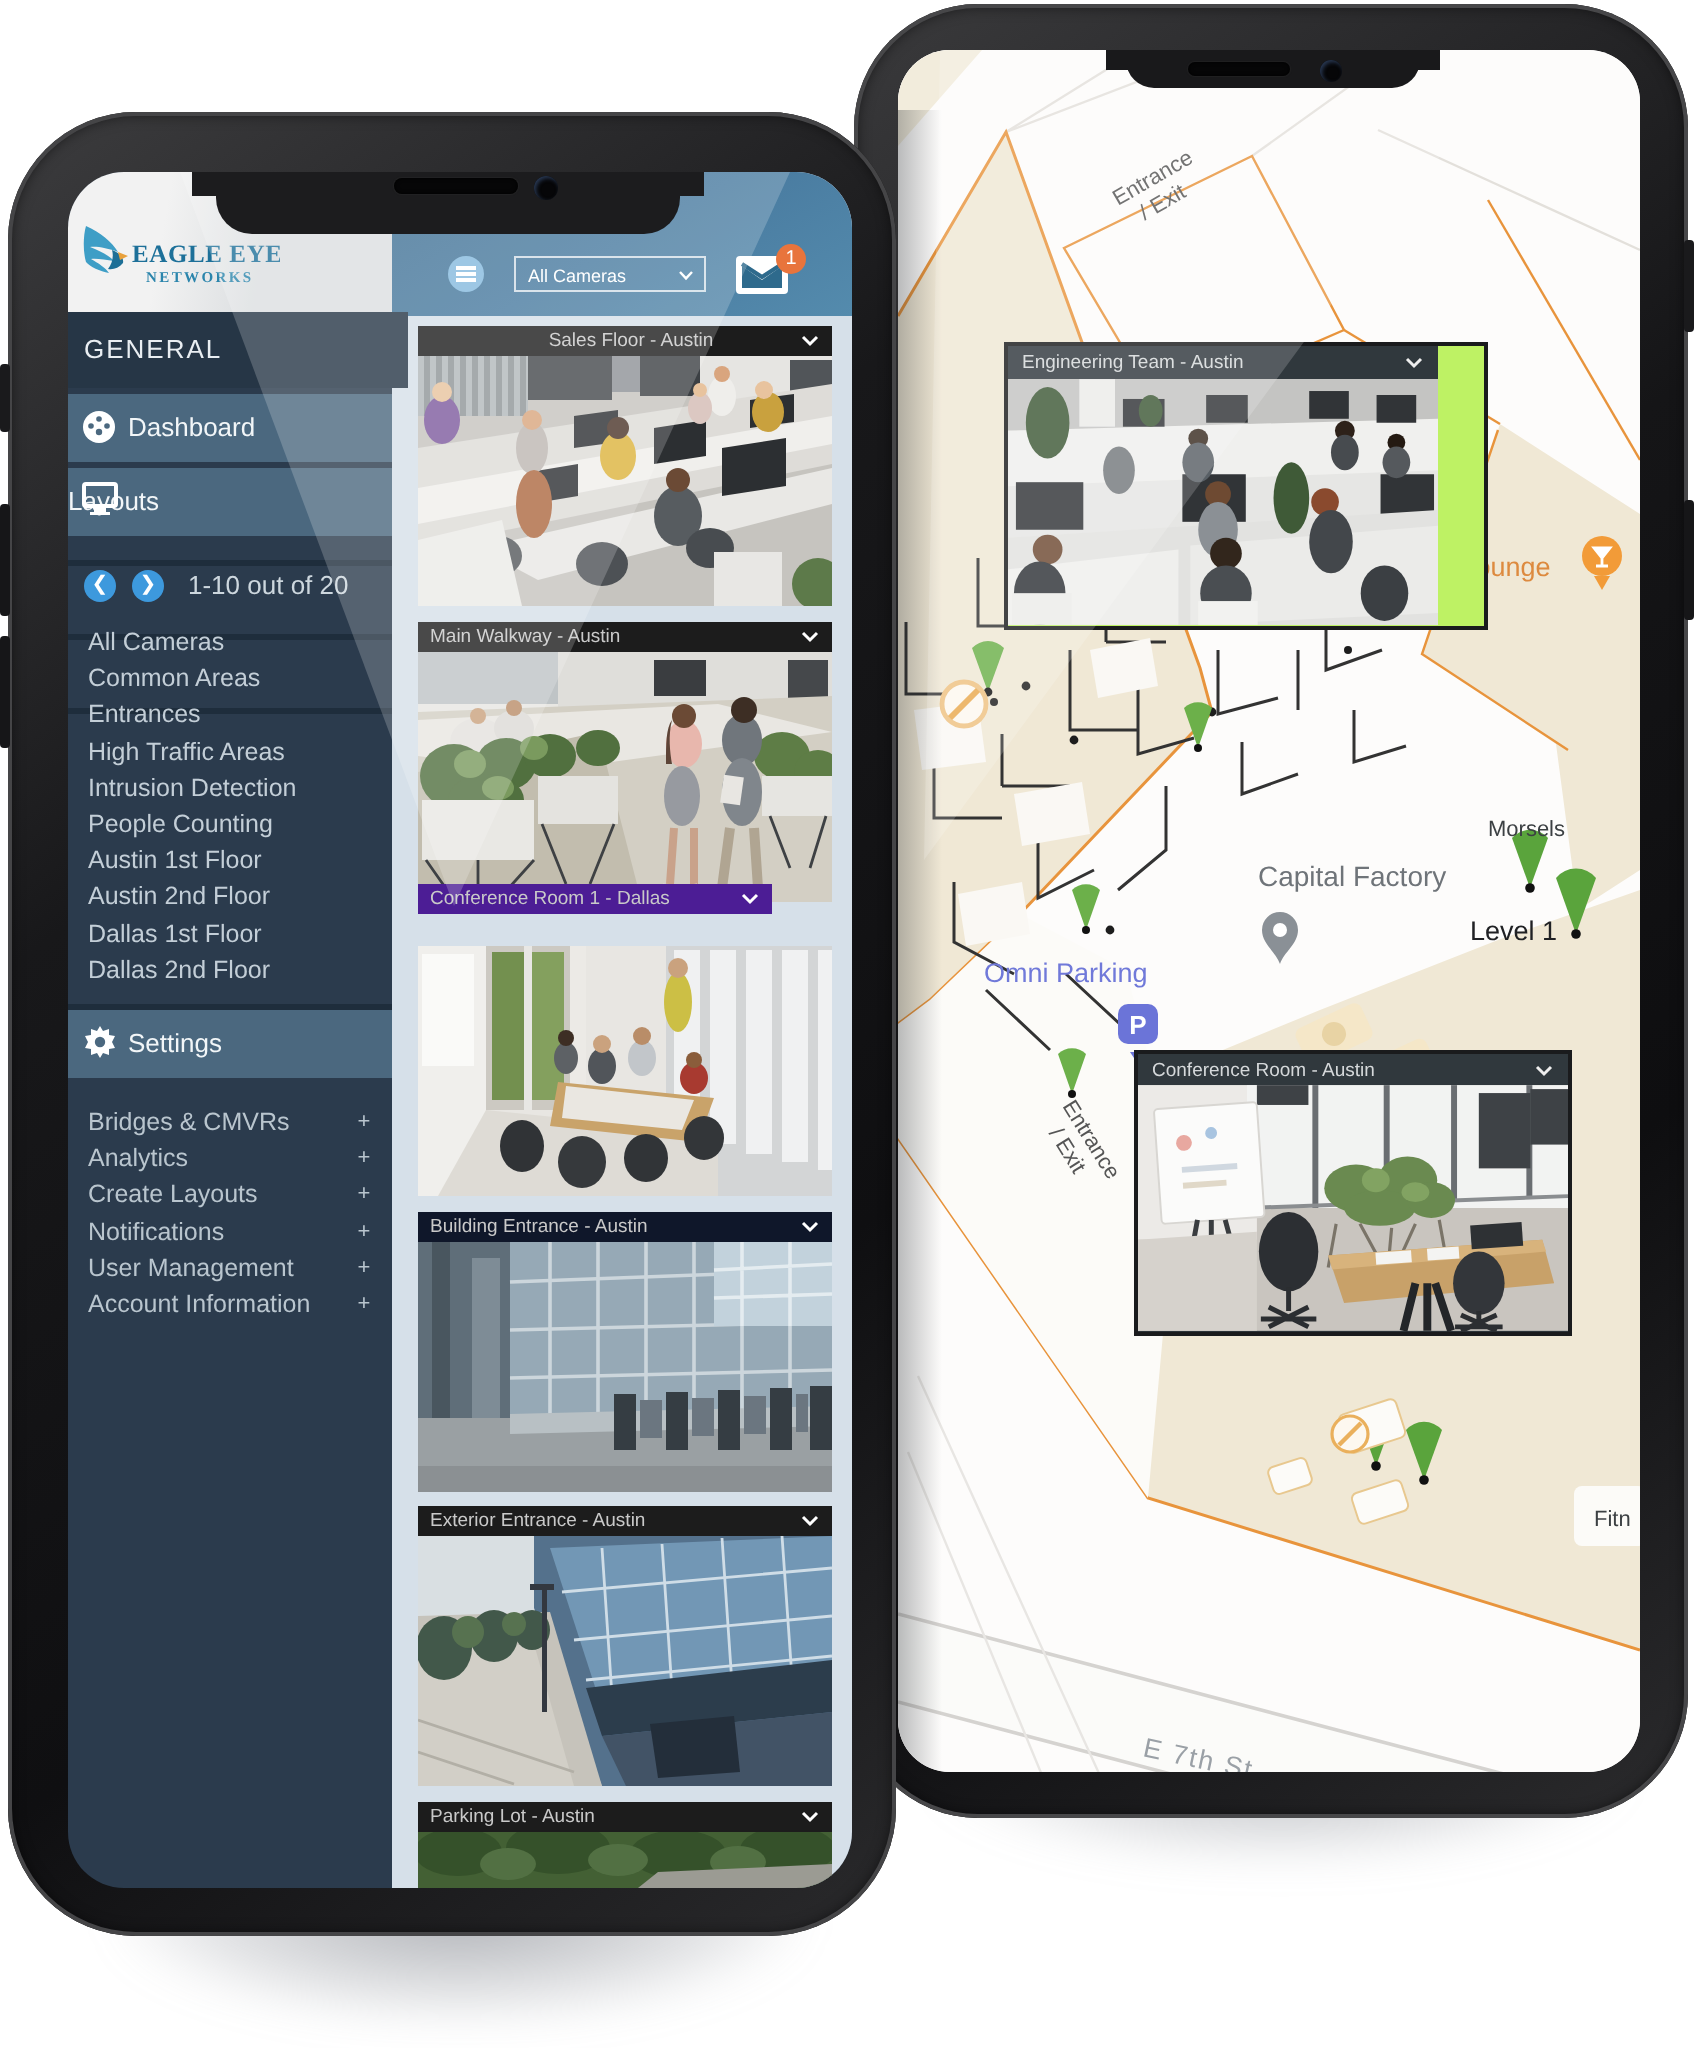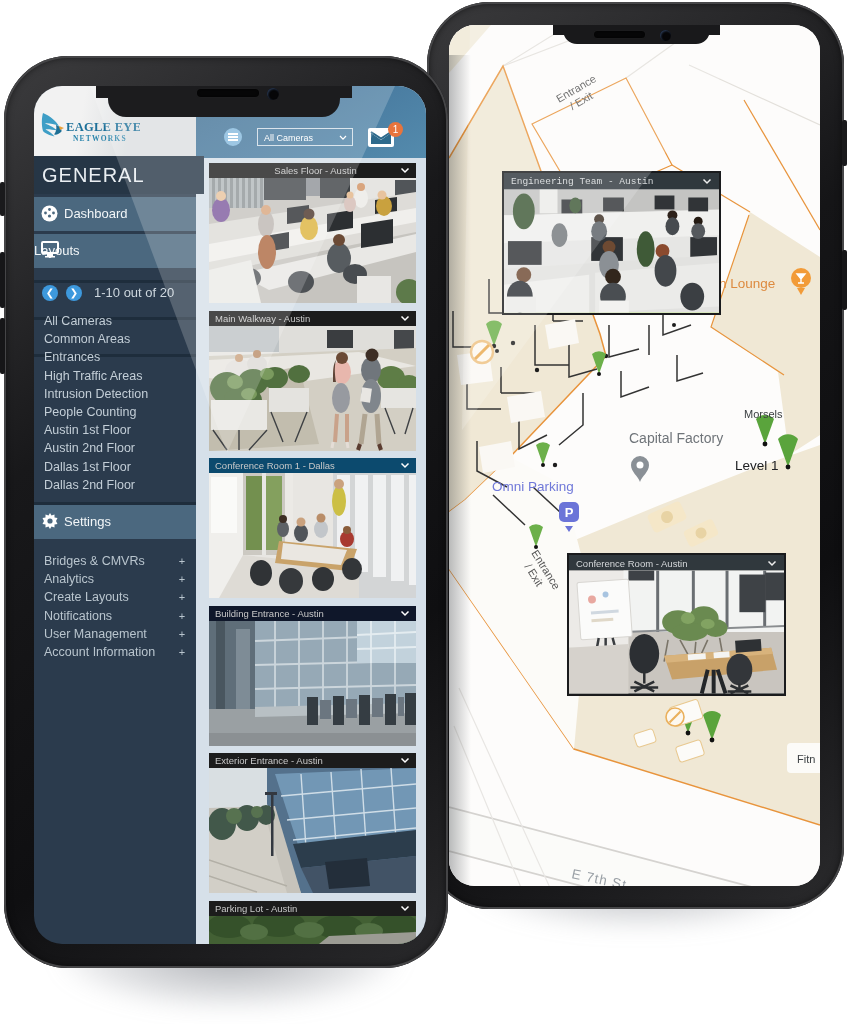--- a/index.html
+++ b/index.html
@@ -187,21 +187,21 @@
 <rect x="222" y="678" width="30" height="20" rx="3" transform="rotate(-18 237 688)"></rect>
 <rect x="228" y="718" width="26" height="16" rx="3" transform="rotate(-18 241 726)"></rect>
 <rect x="186" y="706" width="20" height="14" rx="3" transform="rotate(-18 196 713)"></rect>
 </g>
 <g transform="translate(226,692)">
           <circle r="9" fill="#fdf8ef" stroke="#eab05c" stroke-width="1.6"></circle>
           <path d="M-5.5 5.5 L5.5 -5.5" stroke="#eab05c" stroke-width="2.2"></path>
         </g>
 </svg>
 
-<div class="abs" style="left:53px;top:146px;width:219px;height:144px;background:#bef264;border:2px solid #1a1b1d;box-sizing:border-box;font-family:Liberation Mono, monospace;">
+<div class="abs" style="left:53px;top:146px;width:242px;height:144px;background:#bef264;border:2px solid #1a1b1d;box-sizing:border-box;">
   <div class="abs" style="left:0;top:0;width:215px;height:17px;background:#30383d;color:#d5d8da;font-size:9.5px;line-height:18px;padding-left:7px;box-sizing:border-box;">Engineering Team - Austin<svg style="position:absolute;right:7px;top:5px;" width="10" height="7" viewBox="0 0 10 7">
             <path d="M1.5 1.5 L5 5 L8.5 1.5" stroke="#eee" stroke-width="1.5" fill="none"></path>
           </svg></div>
   <svg class="abs" style="left:0;top:16px;" width="215" height="124" viewBox="0 0 217 124">
     <rect width="217" height="124" fill="#e6e6e4"></rect>
     <rect x="0" y="0" width="217" height="26" fill="#c4c4c2"></rect>
     <rect x="36" y="0" width="18" height="24" fill="#ececea"></rect>
     <polygon points="0,26 217,20 217,46 0,54" fill="#f0f0ee"></polygon>
     <g fill="#313437">
       <rect x="58" y="10" width="21" height="14"></rect>
@@ -234,21 +234,21 @@
           <ellipse cx="16" cy="108" rx="13" ry="16" fill="#2f3337"></ellipse>
     <rect x="2" y="108" width="30" height="16" fill="#ecece9"></rect>
     <circle cx="110" cy="88" r="8" fill="#32261c"></circle>
           <ellipse cx="110" cy="108" rx="13" ry="14" fill="#4a4e52"></ellipse>
     <rect x="96" y="112" width="30" height="12" fill="#f2f2f0"></rect>
     <ellipse cx="190" cy="108" rx="12" ry="14" fill="#3b3f43"></ellipse>
     <ellipse cx="56" cy="46" rx="8" ry="12" fill="#75797d"></ellipse>
   </svg>
 </div>
 
-<div class="abs" style="left:118px;top:528px;width:219px;height:143px;background:#2c3338;border:2px solid #1a1b1d;box-sizing:border-box;">
+<div class="abs" style="left:118px;top:500px;width:219px;height:143px;background:#2c3338;border:2px solid #1a1b1d;box-sizing:border-box;">
   <div class="abs" style="left:0;top:0;width:215px;height:16px;background:#30383d;color:#d5d8da;font-size:9.5px;line-height:17px;padding-left:7px;box-sizing:border-box;">Conference Room - Austin<svg style="position:absolute;right:7px;top:5px;" width="10" height="7" viewBox="0 0 10 7">
             <path d="M1.5 1.5 L5 5 L8.5 1.5" stroke="#eee" stroke-width="1.5" fill="none"></path>
           </svg></div>
   <svg class="abs" style="left:0;top:15px;" width="215" height="124" viewBox="0 0 217 124">
     <rect width="217" height="124" fill="#c9c5bf"></rect>
     <rect x="0" y="0" width="60" height="78" fill="#eceae7"></rect>
     <rect x="55" y="0" width="162" height="62" fill="#f2f3f2"></rect>
     <g fill="#6a6e72">
       <rect x="88" y="0" width="3" height="62"></rect>
             <rect x="124" y="0" width="3" height="60"></rect>
@@ -347,21 +347,21 @@
   <svg class="abs" style="left:6px;top:26px;" width="100" height="34" viewBox="0 0 100 34">
     <g>
       <path d="M3 1 C10 4 16 9 19 14 C14 12 8 11 5 11.5 C10 13.5 15 16 17 18.5 C13 18 8 17 5.5 17.5 C9 19.5 13 22 14.5 24.5 C10 23.5 5 21.5 3 19 C1.5 14 1.5 6 3 1 Z" fill="#3e9ec6"></path>
       <path d="M16 13 C20 14.5 22 17 21.5 19.5 C19.5 22 16.5 23 14 22.5 C16 20 17 16.5 16 13 Z" fill="#1d6f96"></path>
       <path d="M19 14 L24 16 L20 18 Z" fill="#e8a13c"></path>
     </g>
     <text x="26" y="19" font-family="Liberation Serif" font-size="12.5" font-weight="bold" fill="#1d7099" letter-spacing="0.3">EAGLE EYE</text>
     <text x="33" y="29" font-family="Liberation Serif" font-size="7.5" font-weight="bold" fill="#2b85ac" letter-spacing="1.2">NETWORKS</text>
   </svg>
 
-  <div class="abs" style="left:0;top:70px;width:162px;height:38px;background:#263646;color:#e9eef2;font-size:20px;letter-spacing:1px;line-height:38px;padding-left:8px;">GENERAL</div>
+  <div class="abs" style="left:0;top:70px;width:162px;height:38px;background:#263646;color:#e9eef2;font-size:13px;letter-spacing:1px;line-height:38px;padding-left:8px;">GENERAL</div>
 
   <div class="abs" style="left:0;top:194px;width:162px;height:3px;background:#1e2d3c;"></div>
   <div class="abs" style="left:0;top:231px;width:162px;height:3px;background:#1e2d3c;"></div>
   <div class="abs" style="left:0;top:268px;width:162px;height:3px;background:#1e2d3c;"></div>
   <div class="abs" style="left:0;top:416px;width:162px;height:3px;background:#1e2d3c;"></div>
 
   <div class="abs" style="left:0;top:111px;width:162px;height:34px;background:#4b687f;color:#f2f6f8;font-size:13px;line-height:34px;padding-left:30px;box-sizing:border-box;">Dashboard</div>
   <svg class="abs" style="left:7px;top:119px;" width="17" height="17" viewBox="0 0 17 17">
         <circle cx="8.5" cy="8.5" r="8" fill="#fff"></circle>
         <circle cx="8.5" cy="11" r="1.6" fill="#4b687f"></circle>
@@ -488,21 +488,21 @@
     <path d="M128 88 L126 116 M138 88 L138 116" stroke="#c9a28a" stroke-width="4"></path>
     <path d="M124 116 L123 122 M138 116 L139 122" stroke="#e4ddd6" stroke-width="3"></path>
     <ellipse cx="162" cy="44" rx="10" ry="13" fill="#70767c"></ellipse>
     <circle cx="163" cy="29" r="6.5" fill="#3d2e24"></circle>
     <ellipse cx="162" cy="70" rx="10" ry="17" fill="#80868c"></ellipse>
     <rect x="152" y="62" width="10" height="14" fill="#e8e6e2" transform="rotate(8 157 69)"></rect>
     <path d="M156 88 L152 118 M168 88 L170 118" stroke="#b0a592" stroke-width="5"></path>
     <path d="M151 118 L149 124 M170 118 L172 124" stroke="#5a3c30" stroke-width="4"></path>
   </svg>
 
-  <div class="abs" style="left:175px;top:372px;width:207px;height:15px;background:#0c4a6e;color:#c9c9c9;font-size:9.5px;line-height:15px;padding-left:6px;box-sizing:border-box;">Conference Room 1 - Dallas<svg style="position:absolute;right:6px;top:4px;" width="10" height="7" viewBox="0 0 10 7">
+  <div class="abs" style="left:175px;top:356px;width:177px;height:15px;background:#4c1d95;color:#c9c9c9;font-size:9.5px;line-height:15px;padding-left:6px;box-sizing:border-box;">Conference Room 1 - Dallas<svg style="position:absolute;right:6px;top:4px;" width="10" height="7" viewBox="0 0 10 7">
           <path d="M1.5 1.5 L5 5 L8.5 1.5" stroke="#fff" stroke-width="1.5" fill="none"></path>
         </svg></div>
 
   <svg class="abs" style="left:175px;top:387px;" width="207" height="125" viewBox="0 0 207 125">
     <rect width="207" height="125" fill="#e8e6e2"></rect>
     <rect x="0" y="0" width="34" height="125" fill="#f0efec"></rect>
     <rect x="2" y="4" width="26" height="56" fill="#fafaf8"></rect>
     <rect x="34" y="0" width="42" height="82" fill="#ccc9c2"></rect>
     <g fill="#73904f">
           <rect x="37" y="3" width="16" height="74"></rect>

